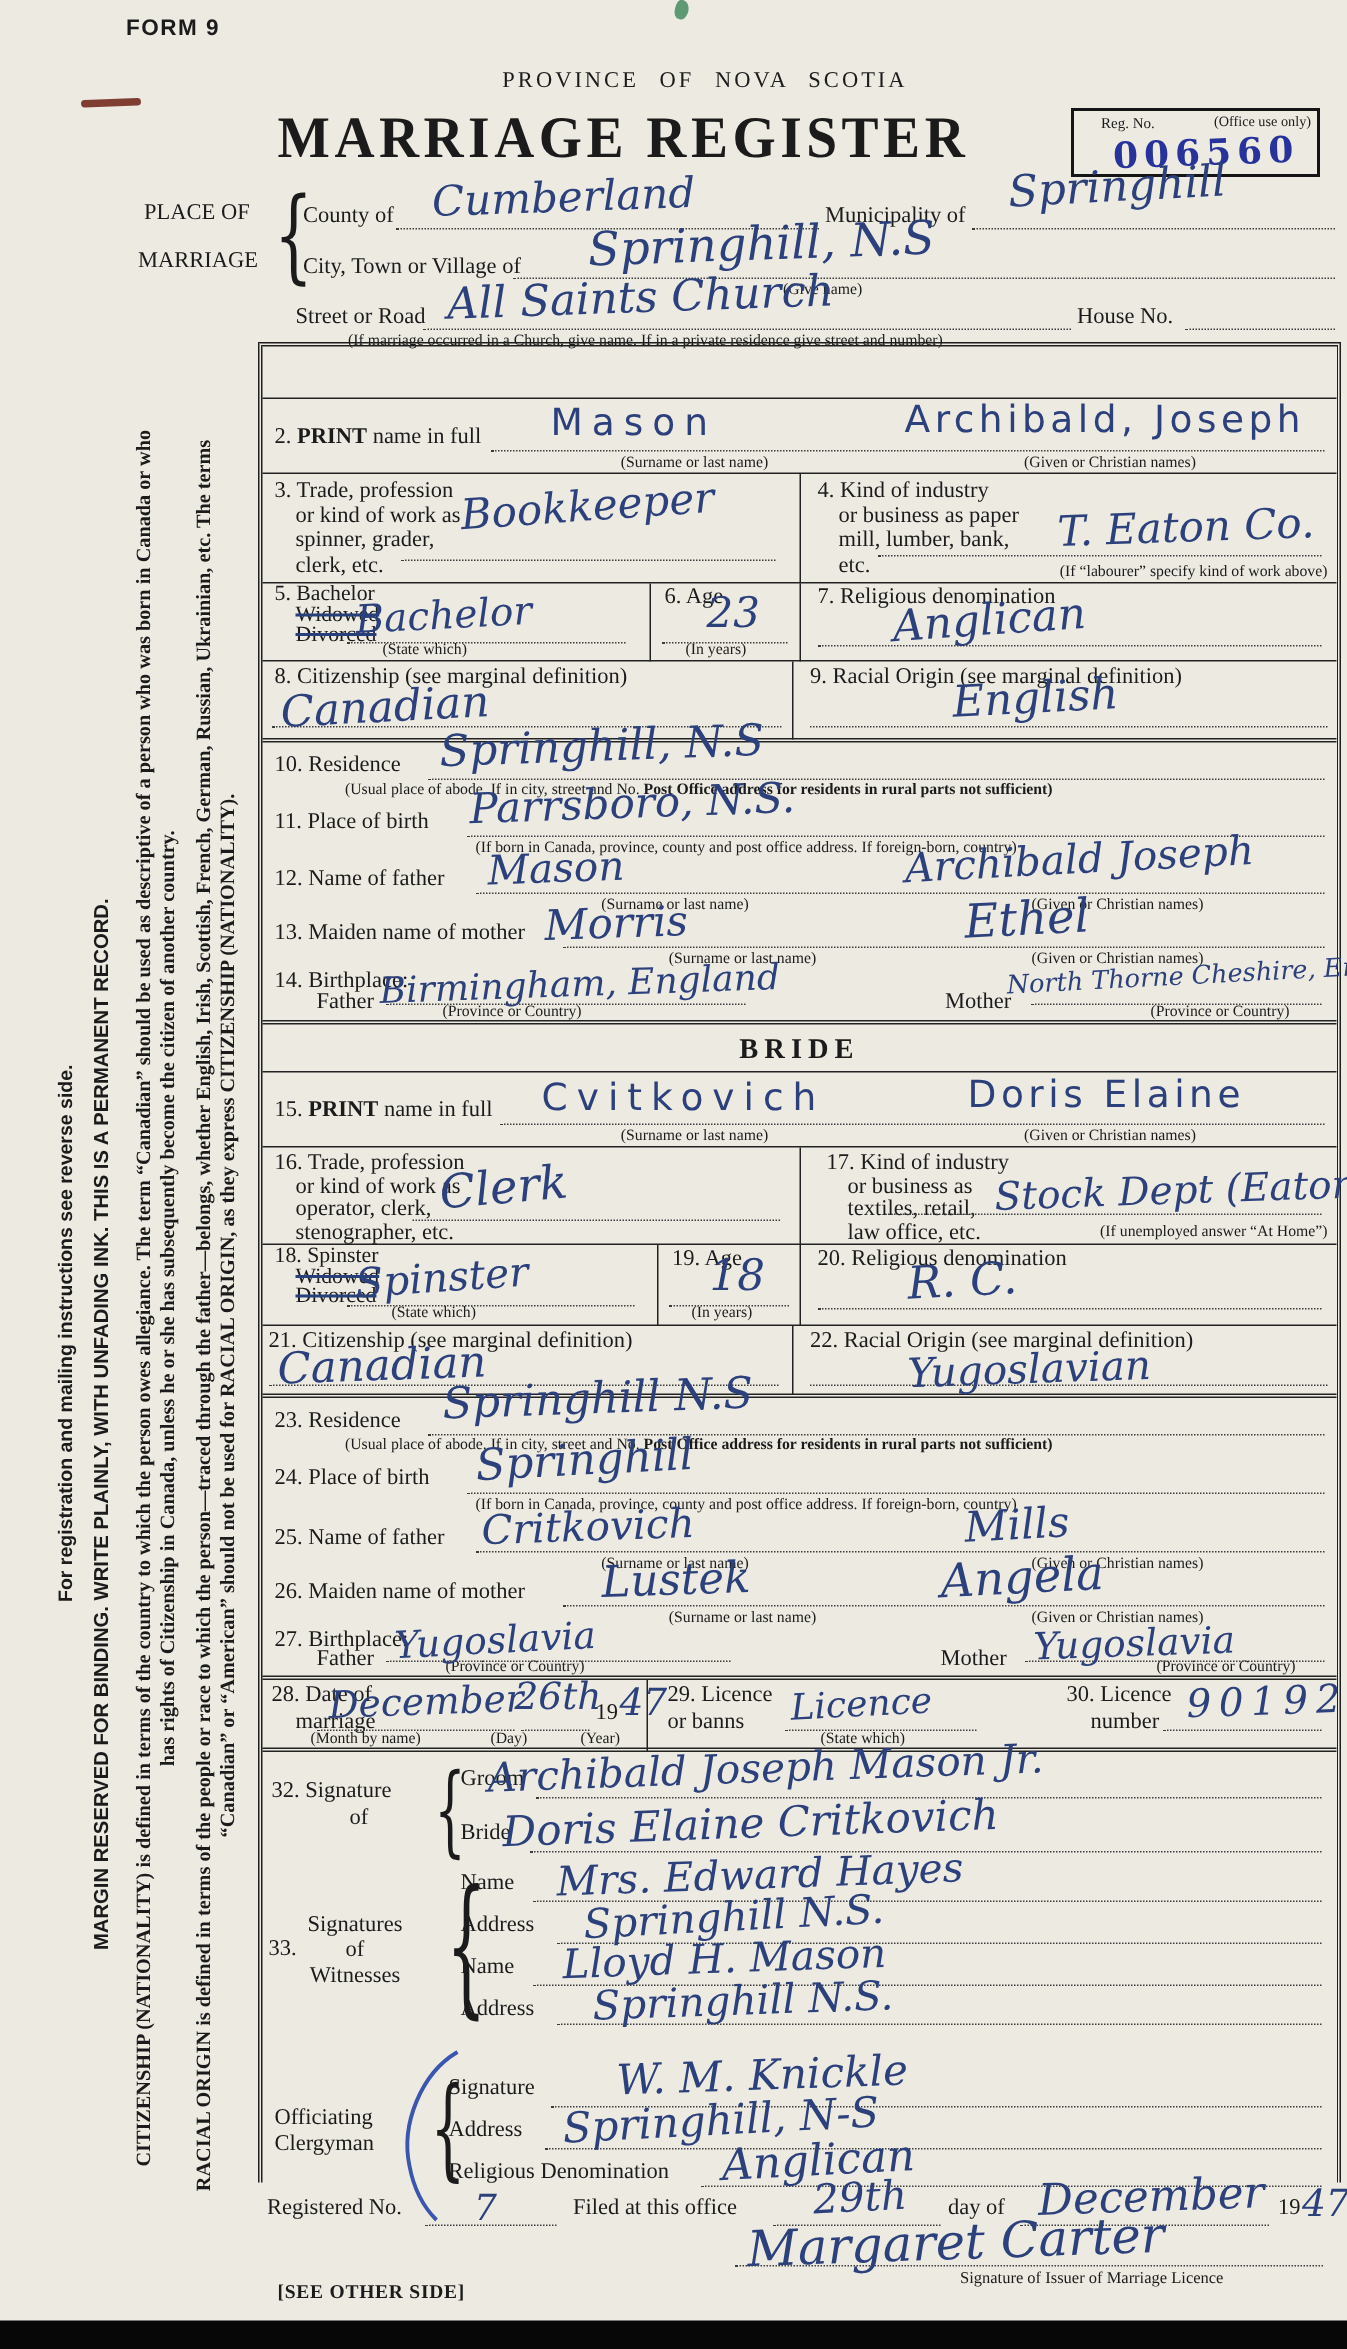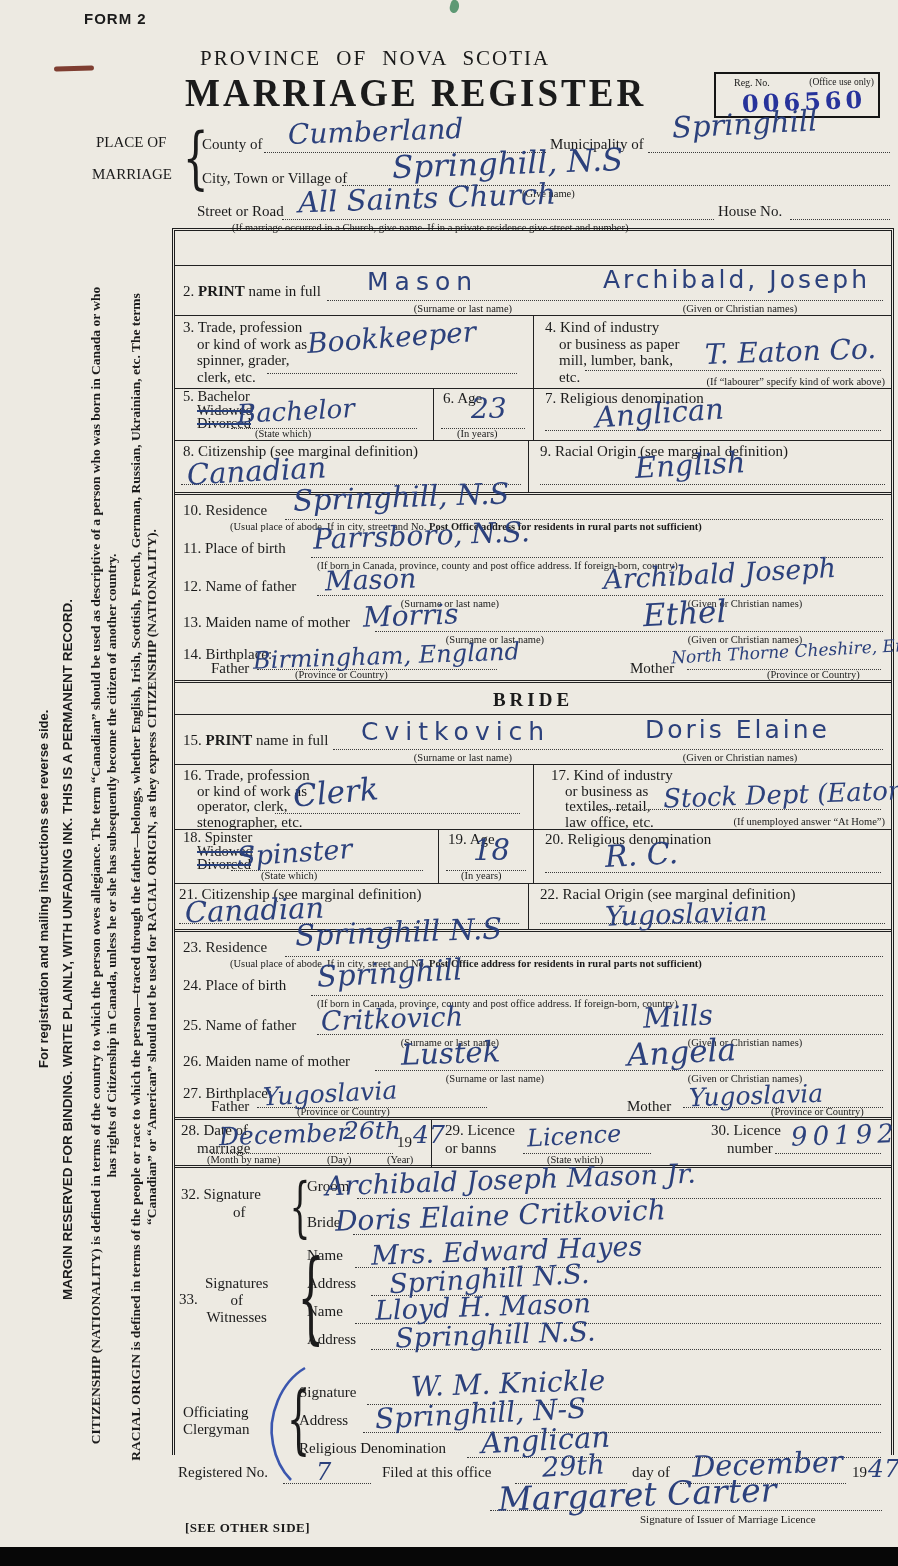--- a/index.html
+++ b/index.html
@@ -31,22 +31,22 @@
 </style>
 </head>
 <body>
 
 <div class="page">
 
   <div class="abs" style="left:54px;top:66px;width:40px;height:5px;background:#6b2012;border-radius:3px;transform:rotate(-2deg);opacity:.85;"></div>
   <div class="abs" style="left:450px;top:0;width:9px;height:13px;background:#2e7d4f;border-radius:40% 60% 50% 50%;opacity:.75;transform:rotate(15deg);"></div>
   <div class="abs" style="left:0;right:0;top:1547px;height:19px;background:#070707;"></div>
 
-  <div class="abs b" style="left:84px;top:10px;font-family:'Liberation Sans',sans-serif;font-size:15px;letter-spacing:1px;">FORM 2</div>
-  <div class="abs" style="left:200px;width:540px;top:46px;text-align:left;font-size:21px;letter-spacing:2px;word-spacing:8px;">PROVINCE OF NOVA SCOTIA</div>
+  <div class="abs b" style="left:84px;top:10px;font-family:'Liberation Sans',sans-serif;font-size:15px;letter-spacing:1px;">FORM 9</div>
+  <div class="abs" style="left:200px;width:540px;top:46px;text-align:center;font-size:15px;letter-spacing:2px;word-spacing:8px;">PROVINCE OF NOVA SCOTIA</div>
   <div class="abs bigtitle" style="left:185px;top:70px;font-size:37px;">MARRIAGE REGISTER</div>
 
   <div class="abs" style="left:714px;top:72px;width:162px;height:42px;border:2px solid #151515;background:#edeae2;">
     <span class="abs" style="left:18px;top:3px;font-size:10px;">Reg. No.</span>
     <span class="abs" style="right:4px;top:3px;font-size:9.5px;">(Office use only)</span>
     <span class="abs stamp" style="left:26px;top:13px;font-size:24px;transform:rotate(-2deg);">006560</span>
   </div>
 
   <div class="abs lbl" style="left:96px;top:134px;">PLACE OF</div>
   <div class="abs lbl" style="left:92px;top:166px;">MARRIAGE</div>

